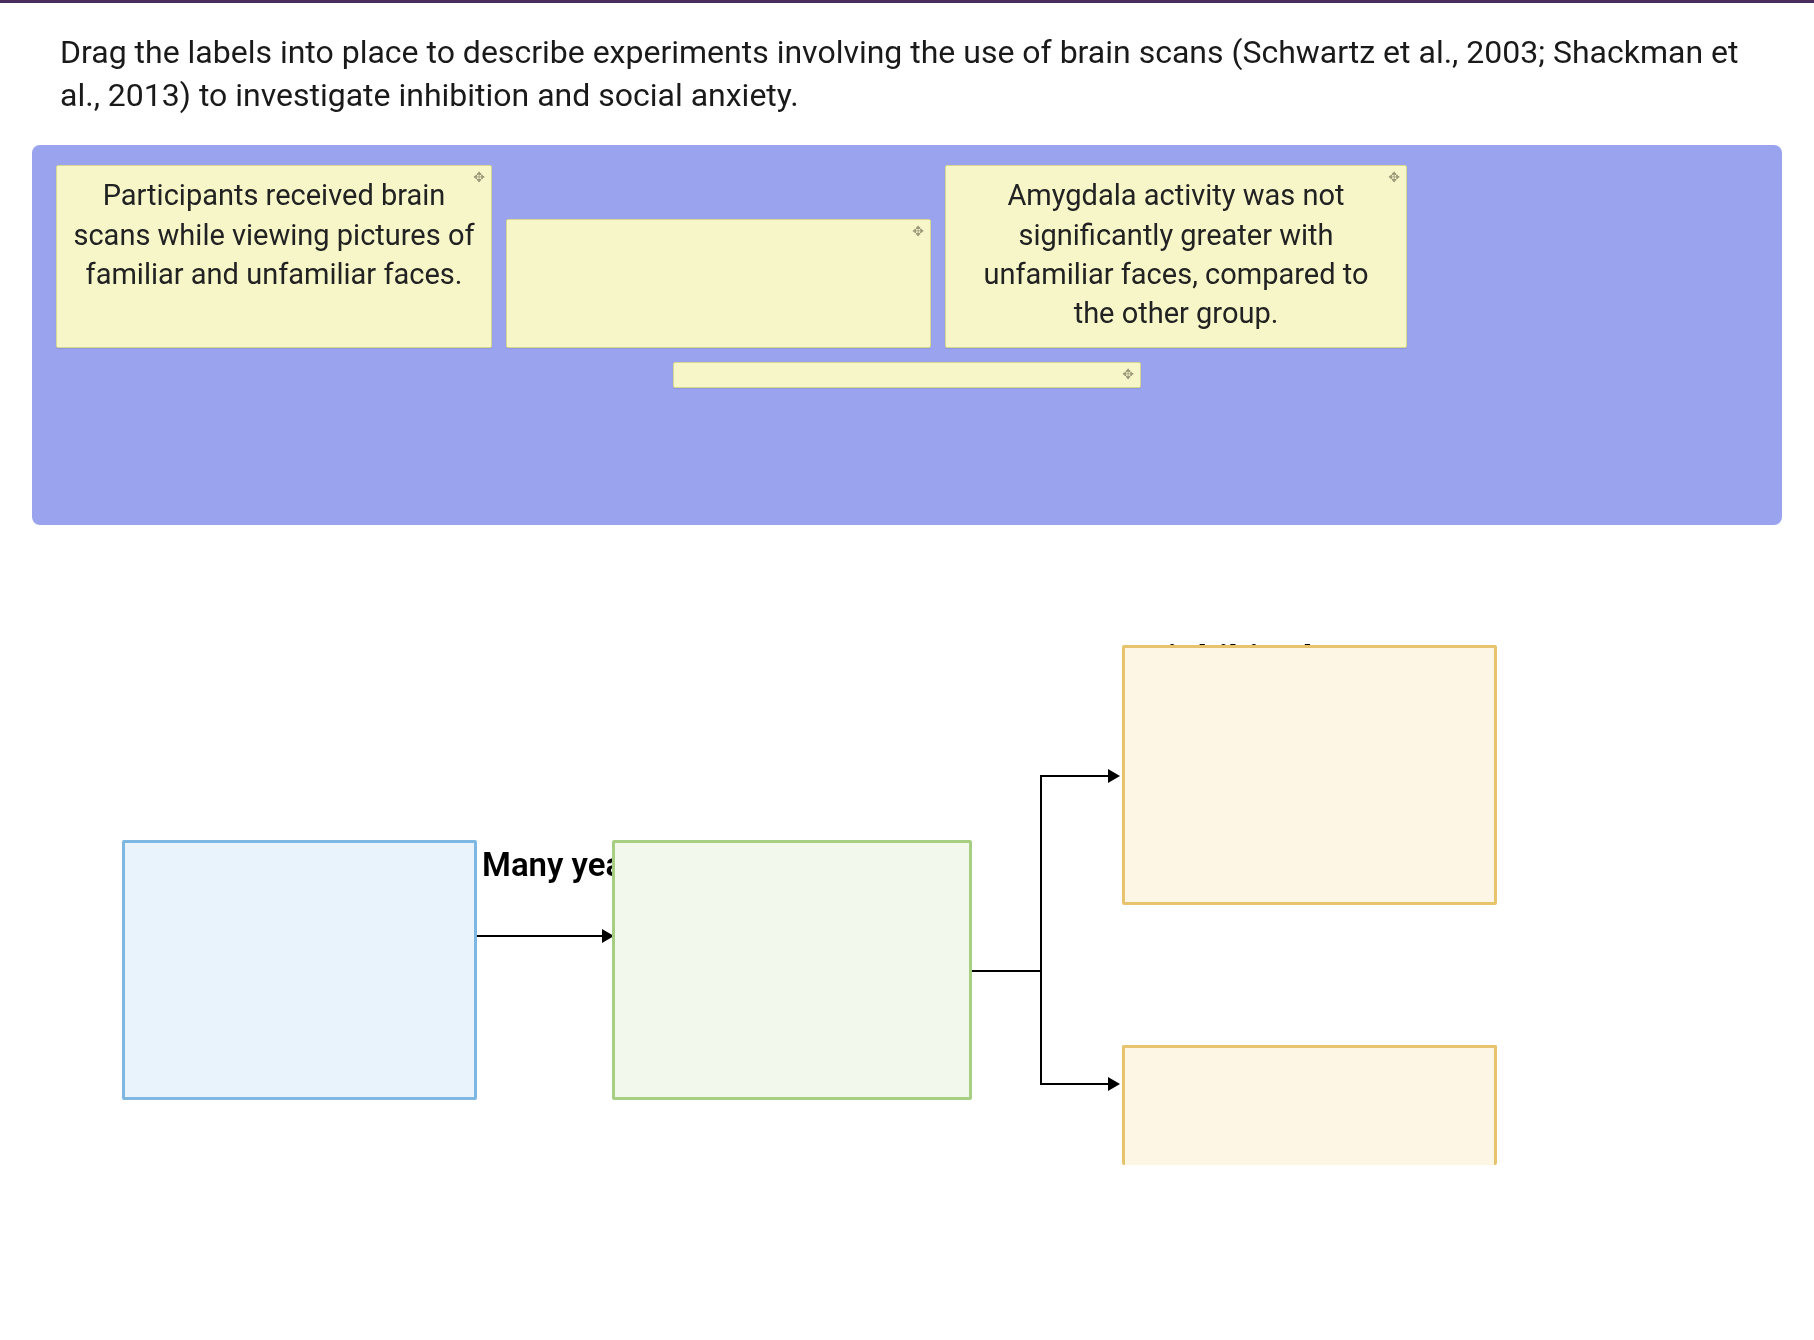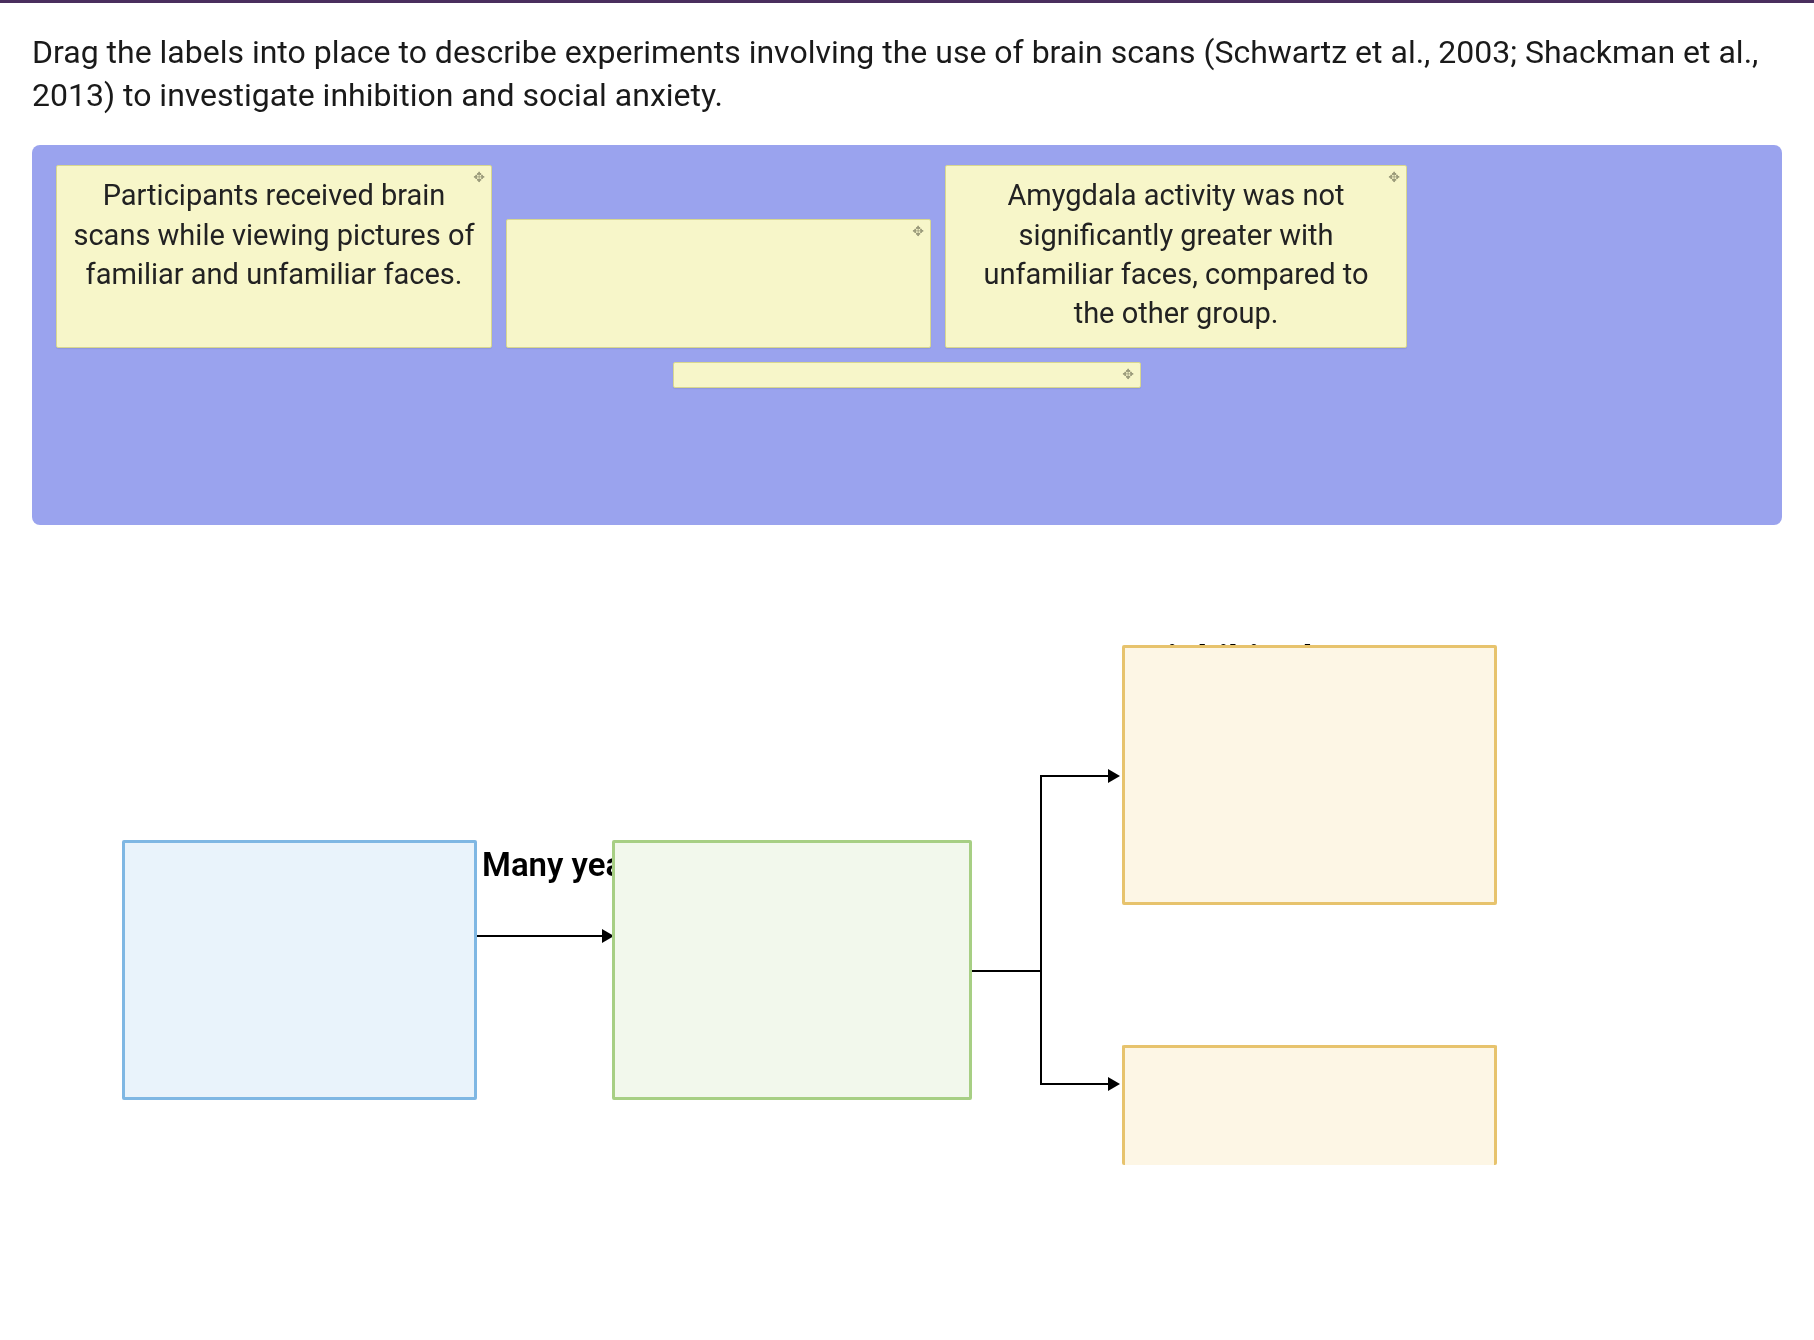--- a/index.html
+++ b/index.html
@@ -16,20 +16,21 @@
     width: 100%;
   }
   .page {
     padding: 28px 32px;
   }
   .prompt {
     font-size: 32px;
     line-height: 1.35;
     margin-bottom: 28px;
     max-width: 1740px;
+    margin-left: 28px;
   }
   .label-bank {
     background: #9aa3ee;
     border-radius: 8px;
     padding: 20px 24px 24px 24px;
     min-height: 380px;
     position: relative;
   }
   .bank-row {
     display: flex;

